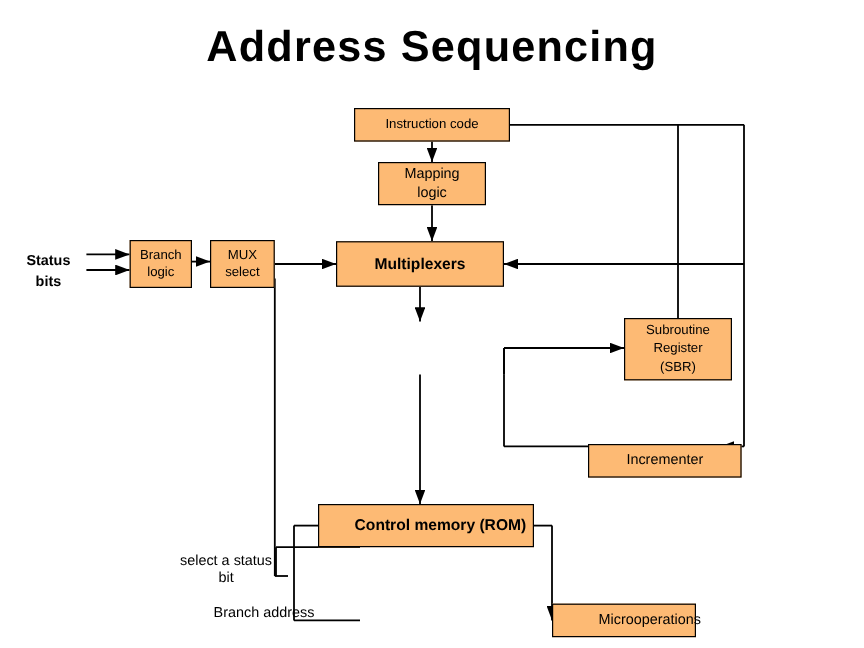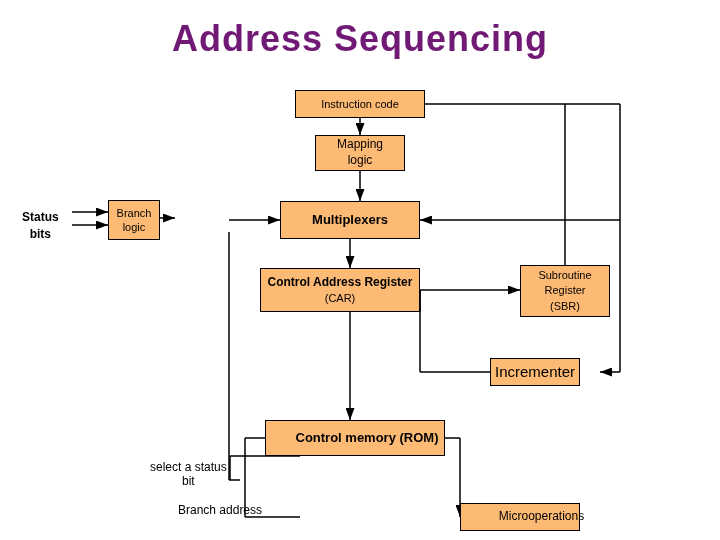--- a/index.html
+++ b/index.html
@@ -8,21 +8,21 @@
       height: 540px;
       background: #fff;
       font-family: Arial, sans-serif;
       overflow: hidden;
       position: relative;
     }
 
     .page-title {
       font-size: 36px;
       font-weight: bold;
-      color: #701a75;
+      color: #000000;
       text-align: center;
       padding-top: 18px;
       letter-spacing: 1px;
     }
 
     .diagram {
       position: absolute;
       top: 60px;
       left: 0;
       width: 720px;
@@ -85,25 +85,25 @@
     .box-sbr {
       width: 90px;
       height: 52px;
       top: 205px;
       left: 520px;
       font-size: 11px;
       line-height: 1.4;
     }
 
     .box-incrementer {
-      width: 90px;
+      width: 128px;
       height: 28px;
-      top: 298px;
+      top: 310px;
       left: 490px;
-      font-size: 15px;
+      font-size: 12px;
     }
 
     .box-rom {
       width: 180px;
       height: 36px;
       top: 360px;
       left: 265px;
     }
 
     .box-microops {
@@ -232,29 +232,29 @@
   <div class="label label-statusbits">
     <span style="white-space:pre-line;">Status
 bits</span>
   </div>
 
   <div class="box" style="width:52px;height:40px;top:140px;left:108px;font-size:11px;">
     <span style="white-space:pre-line;">Branch
 logic</span>
   </div>
 
+  <div class="box box-mux">
+    <span>MUX</span>
+    <span>select</span>
+  </div>
 
   <div class="box box-multiplexers">
     <span>Multiplexers</span>
   </div>
 
-  <div class="box box-car">
-    <span style="font-weight:bold;font-size:12px;">Control Address Register</span>
-    <span style="font-size:11px;">(CAR)</span>
-  </div>
 
   <div class="box box-sbr">
     <span>Subroutine</span>
     <span>Register</span>
     <span>(SBR)</span>
   </div>
 
   <div class="box box-incrementer">
     <span>Incrementer</span>
   </div>

